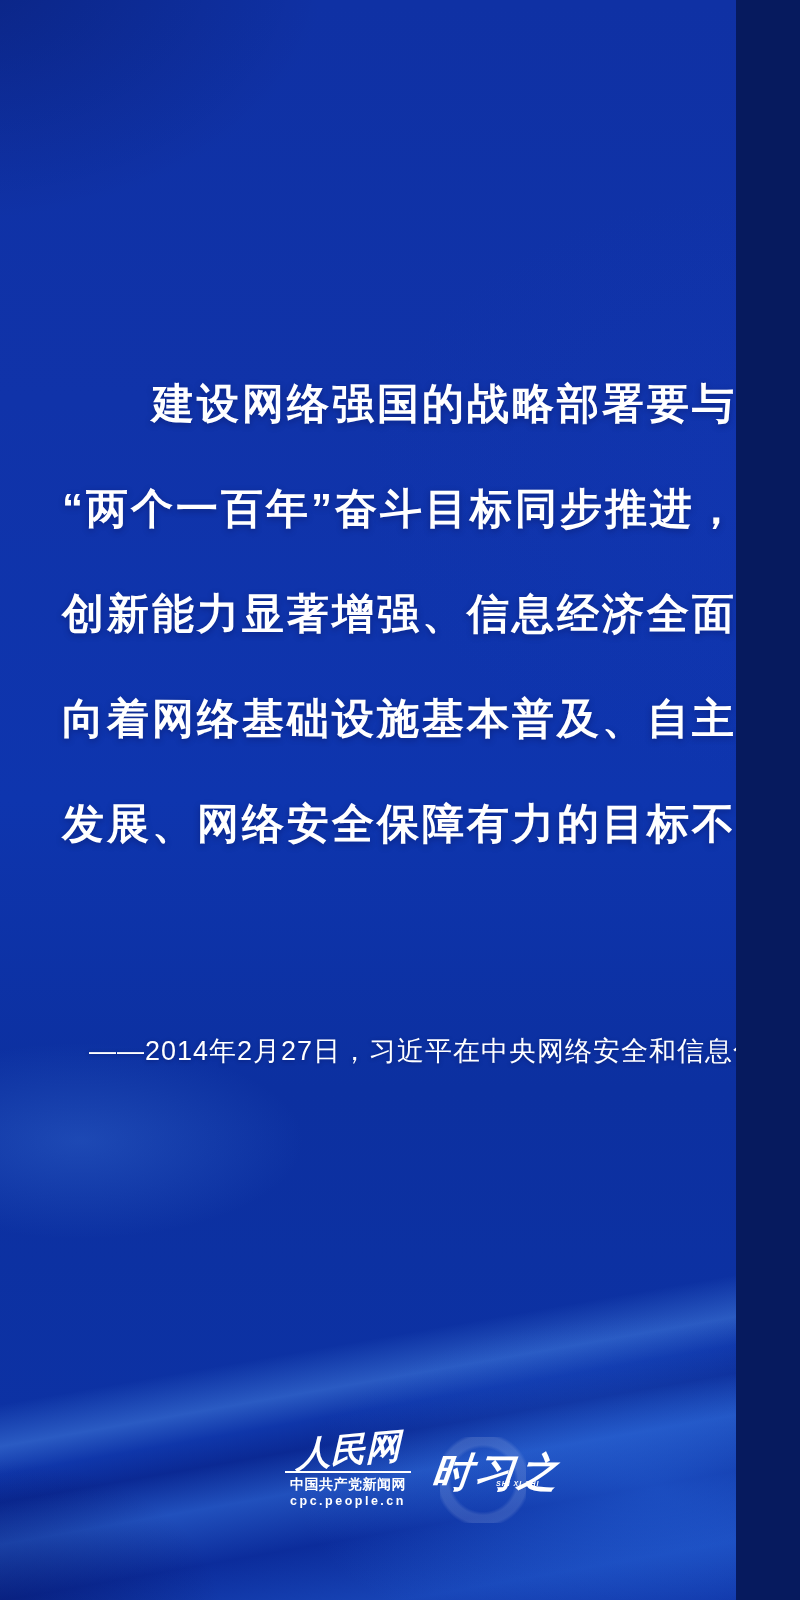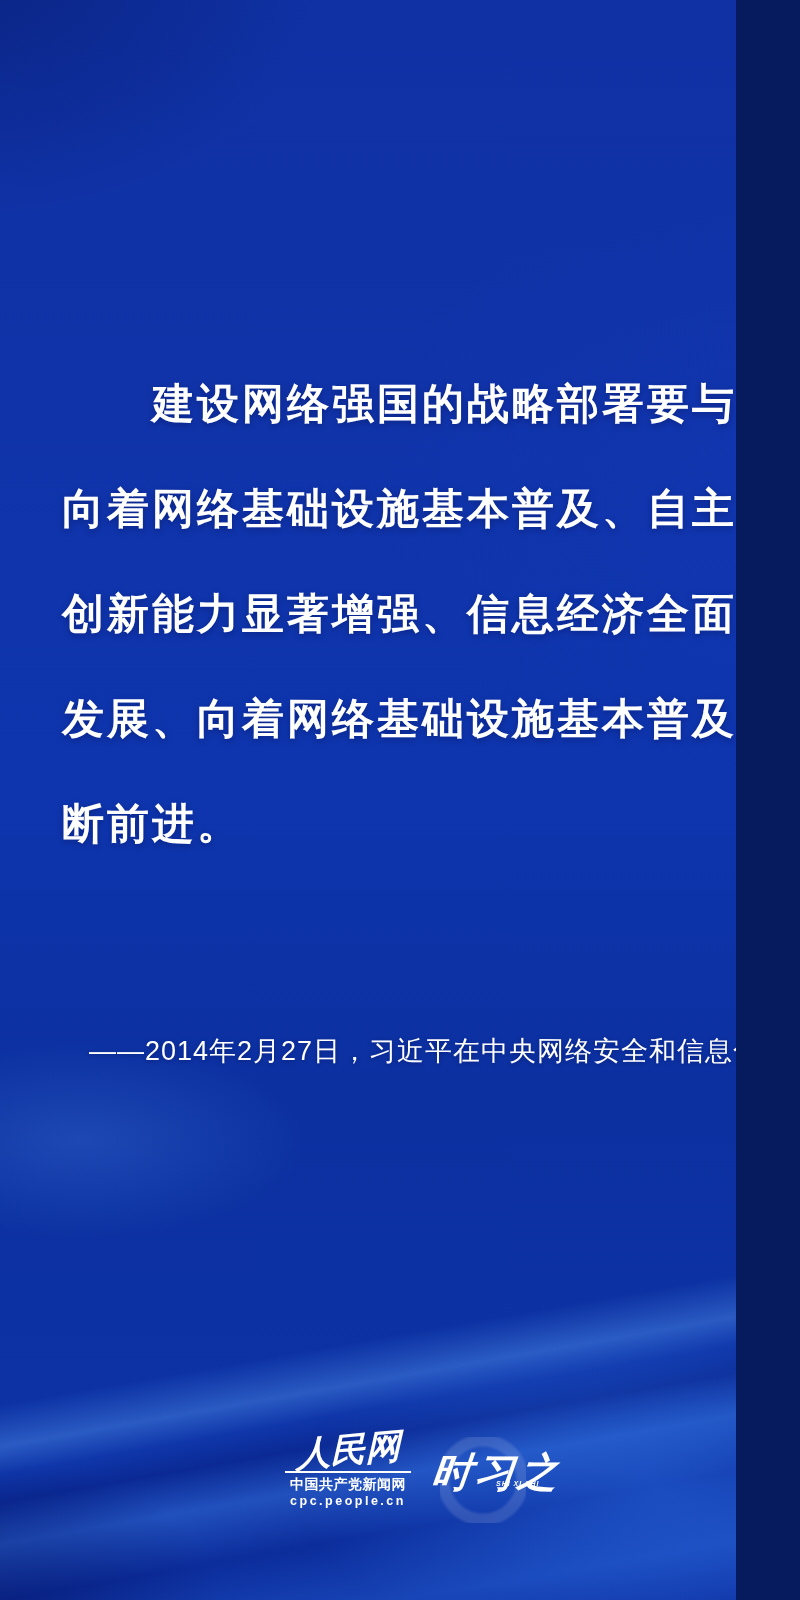--- a/index.html
+++ b/index.html
@@ -73,24 +73,24 @@
   }
 </style>
 </head>
 <body>
 
 <div class="poster">
   <div class="silk"></div>
 
   <div class="quote">
     <div class="qline indent">建设网络强国的战略部署要与</div>
+    <div class="qline">“两个一百年”奋斗目标同步推进，</div>
+    <div class="qline">创新能力显著增强、信息经济全面</div>
     <div class="qline">向着网络基础设施基本普及、自主</div>
-    <div class="qline">创新能力显著增强、信息经济全面</div>
-    <div class="qline">发展、向着网络基础设施基本普及</div>
-    <div class="qline">断前进。</div>
+    <div class="qline">发展、网络安全保障有力的目标不</div>
   </div>
 
   <div class="attr">
     <div class="aline a1">——2014年2月27日，习近平在中央网络安全和信息化领导</div>
   </div>
 
   <div class="footer">
     <div class="pd-logo">
       <div class="pd-script">人民网</div>
       <div class="pd-rule"></div>

